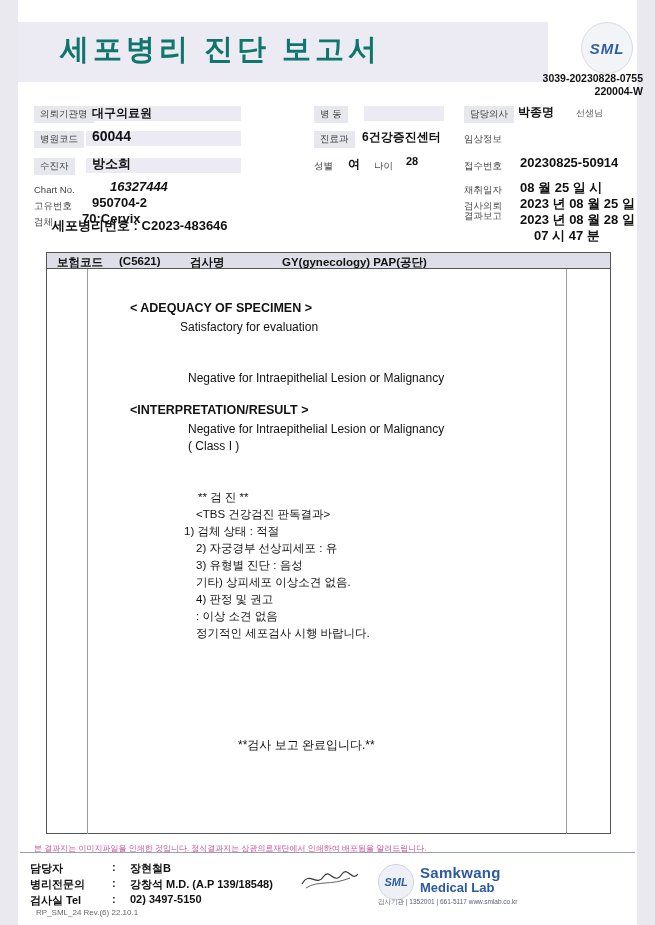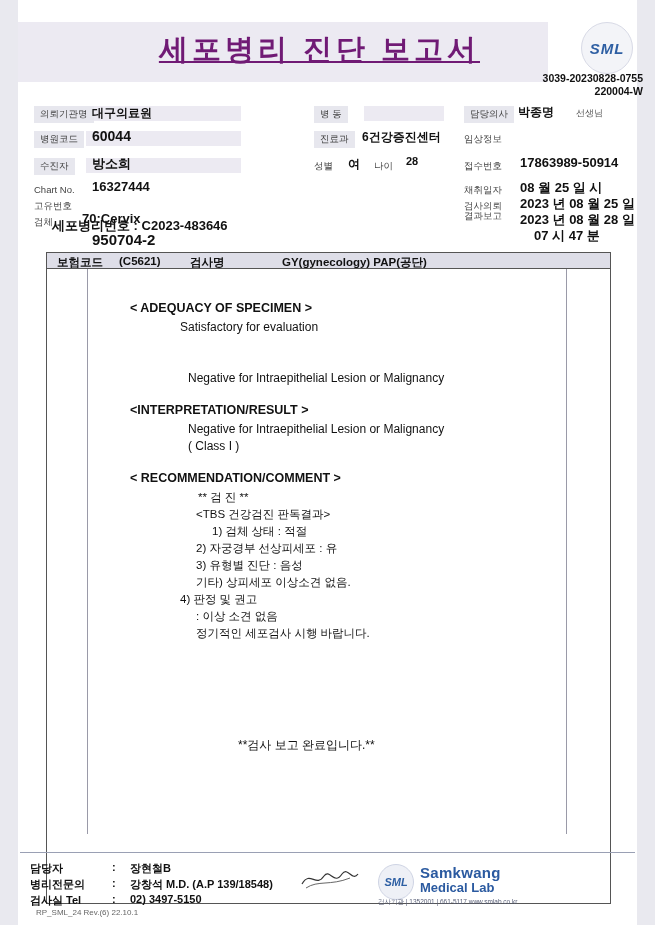--- a/index.html
+++ b/index.html
@@ -26,21 +26,21 @@
   }
 
   
   .title-band {
     position: absolute; left: 18px; top: 22px; width: 530px; height: 60px;
     background: #eceaf2;
   }
   .doc-title {
     position: absolute; left: 60px; top: 30px; width: 420px;
     font-size: 29px; font-weight: bold; letter-spacing: 4px;
-    color: #701a75; text-align: right; text-decoration: underline;
+    color: #0f766e; text-align: left;
   }
   .logo-box {
     position: absolute; right: 22px; top: 22px;
     width: 52px; height: 52px; border-radius: 50%;
     background: #f3f4f8; border: 1px solid #d8dae6;
     display: flex; align-items: center; justify-content: center;
   }
   .logo-text {
     font-size: 15px; font-weight: bold; color: #2e5fa3;
     font-style: italic; letter-spacing: 1px;
@@ -77,21 +77,21 @@
   }
 
   
   .exam-head {
     position: absolute; left: 46px; top: 252px; width: 565px; height: 17px;
     background: #dedee8; border: 1px solid #555;
     font-size: 11.5px; font-weight: bold; color: #111;
   }
   .exam-head span { position: absolute; top: 2px; }
   .exam-body {
-    position: absolute; left: 46px; top: 269px; width: 565px; height: 635px;
+    position: absolute; left: 46px; top: 269px; width: 565px; height: 565px;
     border-left: 1px solid #555; border-right: 1px solid #555;
     border-bottom: 1px solid #555;
   }
   .inner-box {
     position: absolute; left: 40px; top: 0px; width: 480px; height: 565px;
     border-left: 1px solid #9a9aa8; border-right: 1px solid #9a9aa8;
   }
 
   
   .rep { position: absolute; color: #111; }
@@ -193,30 +193,30 @@
     <div class="fieldbg" style="left:52px; top:58px; width:155px;"></div>
     <div class="lbl" style="left:0px; top:58px;">수진자</div>
     <div class="val" style="left:58px; top:55px; font-size:13px;">방소희</div>
 
     <div class="lbl plain" style="left:280px; top:58px;">성별</div>
     <div class="val" style="left:314px; top:56px;">여</div>
     <div class="lbl plain" style="left:340px; top:58px;">나이</div>
     <div class="val" style="left:372px; top:55px; font-size:11px;">28</div>
 
     <div class="lbl plain" style="left:430px; top:58px;">접수번호</div>
-    <div class="val" style="left:486px; top:55px; font-size:13px;">17863989-50914</div>
+    <div class="val" style="left:486px; top:55px; font-size:13px;">20230825-50914</div>
 
     <div class="lbl plain" style="left:0px; top:82px;">Chart No.</div>
-    <div class="val" style="left:58px; top:79px; font-size:13px;">16327444</div>
+    <div class="val" style="left:76px; top:79px; font-size:13px;font-style:italic;">16327444</div>
 
     <div class="lbl plain" style="left:430px; top:82px;">채취일자</div>
     <div class="val" style="left:486px; top:79px; font-size:13px;">08 월 25 일 시</div>
 
     <div class="lbl plain" style="left:0px; top:98px;">고유번호</div>
-    <div class="val" style="left:58px; top:95px; font-size:15px;margin-top:36px;">950704-2</div>
+    <div class="val" style="left:58px; top:95px; font-size:13px;">950704-2</div>
 
     <div class="lbl plain" style="left:430px; top:98px;">검사의뢰</div>
     <div class="val" style="left:486px; top:95px; font-size:13px;">2023 년 08 월 25 일</div>
 
     <div class="lbl plain" style="left:0px; top:114px;">검체</div>
     <div class="val" style="left:48px; top:111px; font-size:13px;">70:Cervix</div>
 
     <div class="lbl plain" style="left:430px; top:108px;">결과보고</div>
     <div class="val" style="left:486px; top:111px; font-size:13px;">2023 년 08 월 28 일</div>
     <div class="val" style="left:500px; top:127px; font-size:13px;">07 시 47 분</div>
@@ -236,36 +236,36 @@
 
       <div class="rep sec-title" style="left:42px; top:32px;">&lt; ADEQUACY OF SPECIMEN &gt;</div>
       <div class="rep sec-text" style="left:92px; top:51px;">Satisfactory for evaluation</div>
 
       <div class="rep sec-text" style="left:100px; top:102px;">Negative for Intraepithelial Lesion or Malignancy</div>
 
       <div class="rep sec-title" style="left:42px; top:134px;">&lt;INTERPRETATION/RESULT &gt;</div>
       <div class="rep sec-text" style="left:100px; top:153px;">Negative for Intraepithelial Lesion or Malignancy</div>
       <div class="rep sec-text" style="left:100px; top:170px;">( Class I )</div>
 
-      <div class="rep sec-title" style="left:42px; top:202px;">&lt; RECOMMENDATION/COMMENT &gt;</div>
       <div class="rep kline" style="left:110px; top:221px;">**  검  진  **</div>
       <div class="rep kline" style="left:108px; top:238px;">&lt;TBS 건강검진  판독결과&gt;</div>
-      <div class="rep kline" style="left:124px; top:255px;">1) 검체 상태 : 적절</div>
+      <div class="rep kline" style="left:96px; top:255px;">1) 검체 상태 : 적절</div>
       <div class="rep kline" style="left:108px; top:272px;">2) 자궁경부 선상피세포 : 유</div>
       <div class="rep kline" style="left:108px; top:289px;">3) 유형별 진단 : 음성</div>
       <div class="rep kline" style="left:108px; top:306px;">기타) 상피세포 이상소견 없음.</div>
-      <div class="rep kline" style="left:92px; top:323px;">4) 판정 및 권고</div>
+      <div class="rep kline" style="left:108px; top:323px;">4) 판정 및 권고</div>
       <div class="rep kline" style="left:108px; top:340px;">: 이상 소견 없음</div>
       <div class="rep kline" style="left:108px; top:357px;">정기적인 세포검사 시행 바랍니다.</div>
 
       <div class="rep sec-text" style="left:150px; top:468px;">**검사  보고  완료입니다.**</div>
 
     </div>
   </div>
 
+  <div class="foot-note">본 결과지는 이미지파일을 인쇄한 것입니다. 정식결과지는 삼광의료재단에서 인쇄하여 배포됨을 알려드립니다.</div>
   <div class="foot-sep"></div>
 
   <div class="foot-row" style="left:30px; top:861px; width:320px;">
     <span class="k">담당자</span>
     <span class="c">:</span>
     <span class="v">장현철B</span>
   </div>
   <div class="foot-row" style="left:30px; top:877px; width:320px;">
     <span class="k">병리전문의</span>
     <span class="c">:</span>

